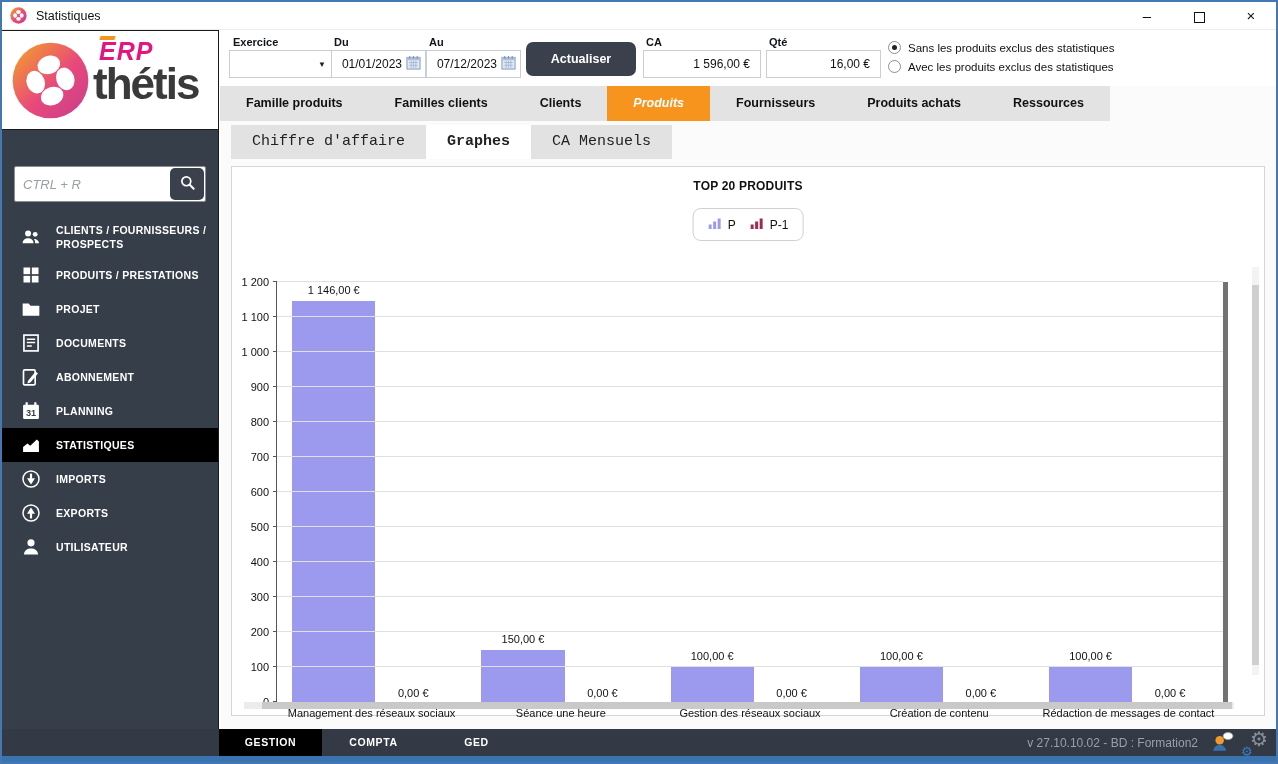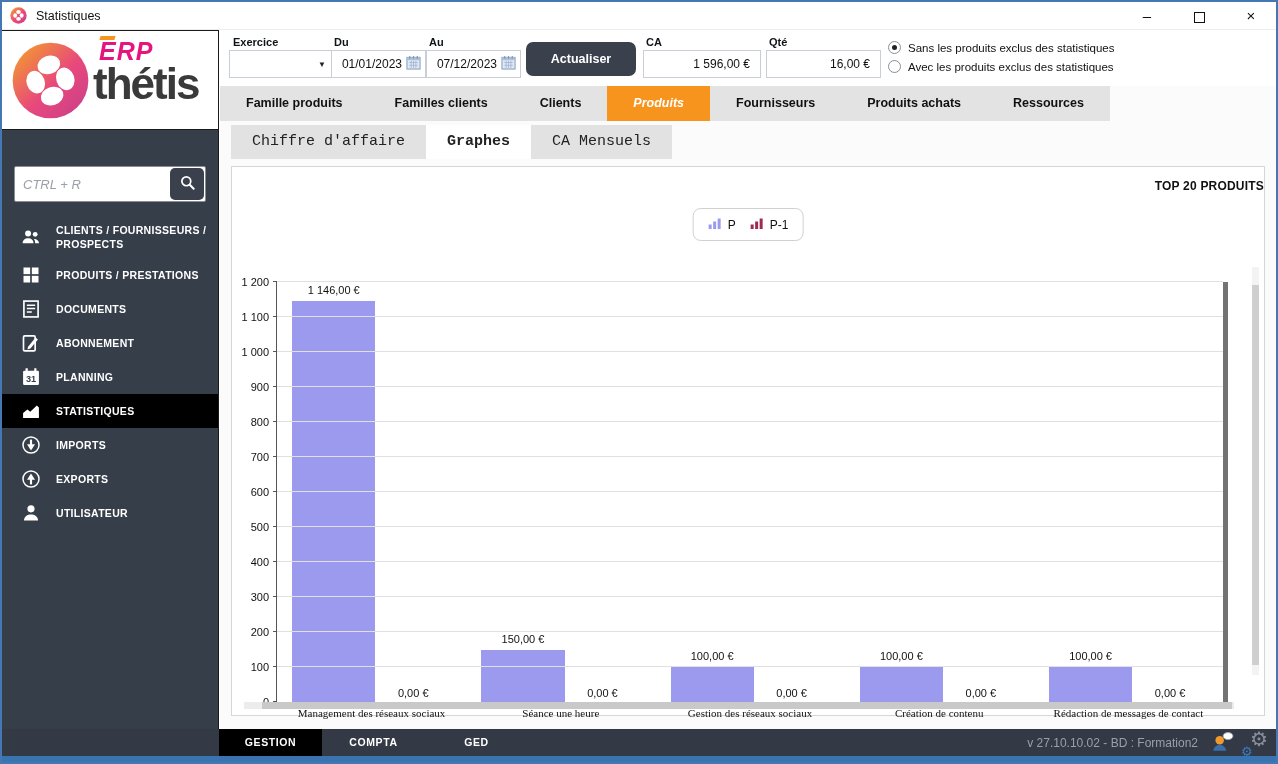--- a/index.html
+++ b/index.html
@@ -55,35 +55,35 @@
   .main-tab { padding:0 26px; line-height:35px; font-size:12.5px; font-weight:700; color:#111; cursor:pointer; white-space:nowrap; }
   .main-tab.active { background:#F7941D; color:#fff; font-style:italic; }
 
   .sub-tabs-row { height:42px; padding-top:4px; background:#fbfbfb;font-family:Liberation Mono, monospace; }
   .sub-tabs { display:inline-flex; height:34px; background:#E2E2E2; margin-left:11px; }
   .sub-tab { padding:0 21px; line-height:34px; font-size:15px; color:#222; cursor:pointer; white-space:nowrap; }
   .sub-tab.active { background:#fff; font-weight:700; }
 
   
   .chart-panel { position:absolute; left:11px; top:136px; width:1034px; height:550px; background:#fff; border:1px solid #D6D6D6; }
-  .chart-title { position:absolute; left:0; right:0; top:12px; text-align:right; font-size:12px; font-weight:600; color:#111; letter-spacing:.2px; }
+  .chart-title { position:absolute; left:0; right:0; top:12px; text-align:center; font-size:12px; font-weight:600; color:#111; letter-spacing:.2px; }
   .legend { position:absolute; left:50%; top:41px; transform:translateX(-50%); display:flex; align-items:center; gap:14px; border:1px solid #d0d0d0; border-radius:8px; padding:7px 14px; background:#fff; }
   .legend-item { display:flex; align-items:center; gap:6px; font-size:12px; color:#111; cursor:pointer; }
   .legend-item svg { width:14px; height:14px; }
 
   .plot { position:absolute; left:44px; right:36px; top:95px; height:421px; border-left:1px solid #555; border-bottom:1px solid #555; border-right:5px solid #737373;margin-top:20px; }
   .gridline { position:absolute; left:0; right:0; height:1px; background:#e0e0e0; }
   .ytick { position:absolute; left:-4px; width:4px; height:1px; background:#555; }
   .ylabel { position:absolute; right:calc(100% + 8px); width:44px; text-align:right; font-size:11px; color:#111; transform:translateY(50%); white-space:nowrap; }
   .groups { position:absolute; inset:0; display:flex; }
   .group { position:relative; flex:1 1 0; }
   .bar { position:absolute; bottom:0; left:8%; width:44%; }
   .val-label { position:absolute; left:30%; transform:translateX(-50%); font-size:11px; color:#111; white-space:nowrap; }
   .p1-label { position:absolute; bottom:3px; left:72%; transform:translateX(-50%); font-size:11px; color:#111; white-space:nowrap; }
-  .cat-label { position:absolute; top:calc(100% + 5px); left:0; width:100%; text-align:center; font-size:11px; color:#111; white-space:nowrap; overflow:hidden;font-family:Liberation Serif, serif; }
+  .cat-label { position:absolute; top:calc(100% + 5px); left:0; width:100%; text-align:center; font-size:11px; color:#111; white-space:nowrap; overflow:hidden; }
   .xtick { position:absolute; top:100%; width:1px; height:5px; background:#555; }
 
   .hscroll { position:absolute; left:12px; right:30px; bottom:6px; height:7px; background:#ececec; }
   .hscroll .thumb { position:absolute; left:18px; right:2px; top:0; bottom:0; background:#c9c9c9; }
   .vscroll { position:absolute; right:5px; top:100px; bottom:40px; width:7px; background:#f3f3f3; }
   .vscroll .thumb { position:absolute; top:18px; bottom:10px; left:0; right:0; background:#cfcfcf; }
 
   
   .statusbar { position:absolute; left:0; right:0; bottom:6px; height:27px; background:#333A45; display:flex; align-items:stretch; }
   .modes { display:flex; margin-left:217px; }
@@ -178,20 +178,28 @@
         <div class="menu-item">
           <span class="mi-ico">
             <svg viewBox="0 0 24 24">
               <rect x="3" y="3" width="8" height="8" fill="#fff"></rect>
               <rect x="13" y="3" width="8" height="8" fill="#fff"></rect>
               <rect x="3" y="13" width="8" height="8" fill="#fff"></rect>
               <rect x="13" y="13" width="8" height="8" fill="#fff"></rect>
             </svg>
           </span>
           <span class="mi-label">PRODUITS / PRESTATIONS</span>
+        </div>
+        <div class="menu-item">
+          <span class="mi-ico">
+            <svg viewBox="0 0 24 24">
+              <path d="M2 5.5h7.2l2.2 2.6H22V20H2z" fill="#fff"></path>
+            </svg>
+          </span>
+          <span class="mi-label">PROJET</span>
         </div>
         <div class="menu-item">
           <span class="mi-ico">
             <svg viewBox="0 0 24 24">
               <rect x="3.5" y="2.5" width="17" height="19" fill="none" stroke="#fff" stroke-width="2"></rect>
               <path d="M7 7.5h10M7 11.5h10M7 15.5h6" stroke="#fff" stroke-width="1.8"></path>
             </svg>
           </span>
           <span class="mi-label">DOCUMENTS</span>
         </div>

